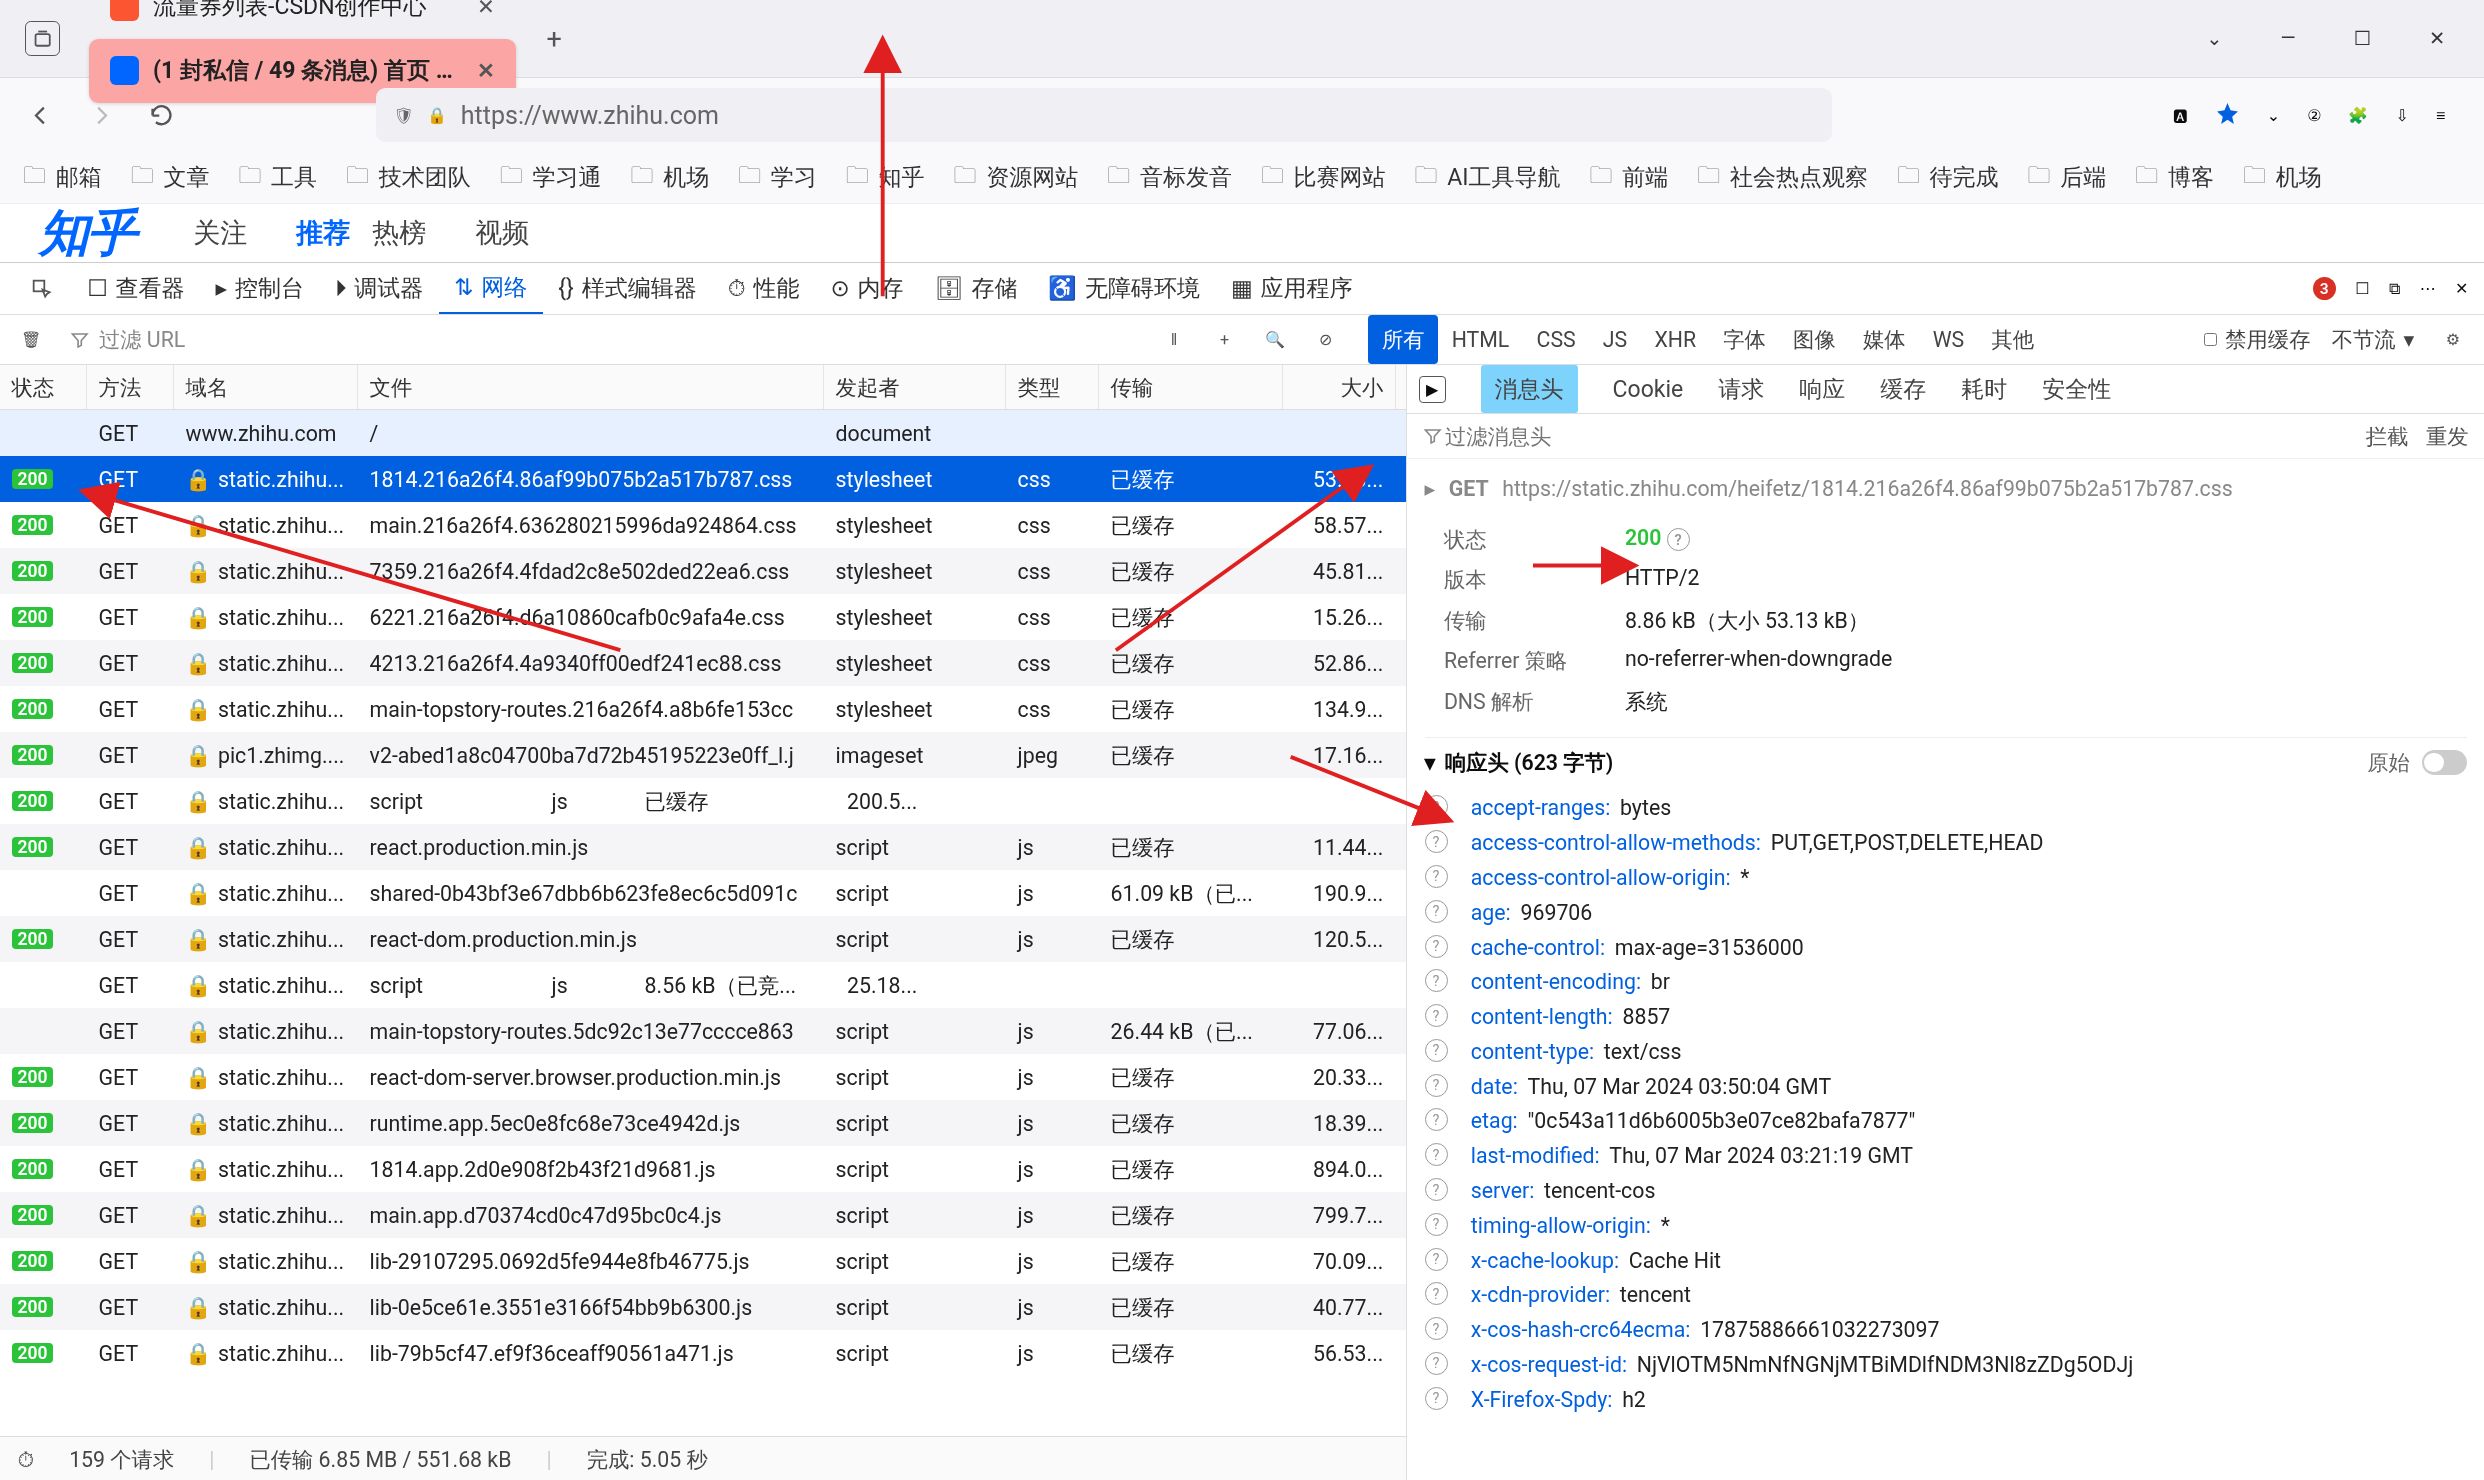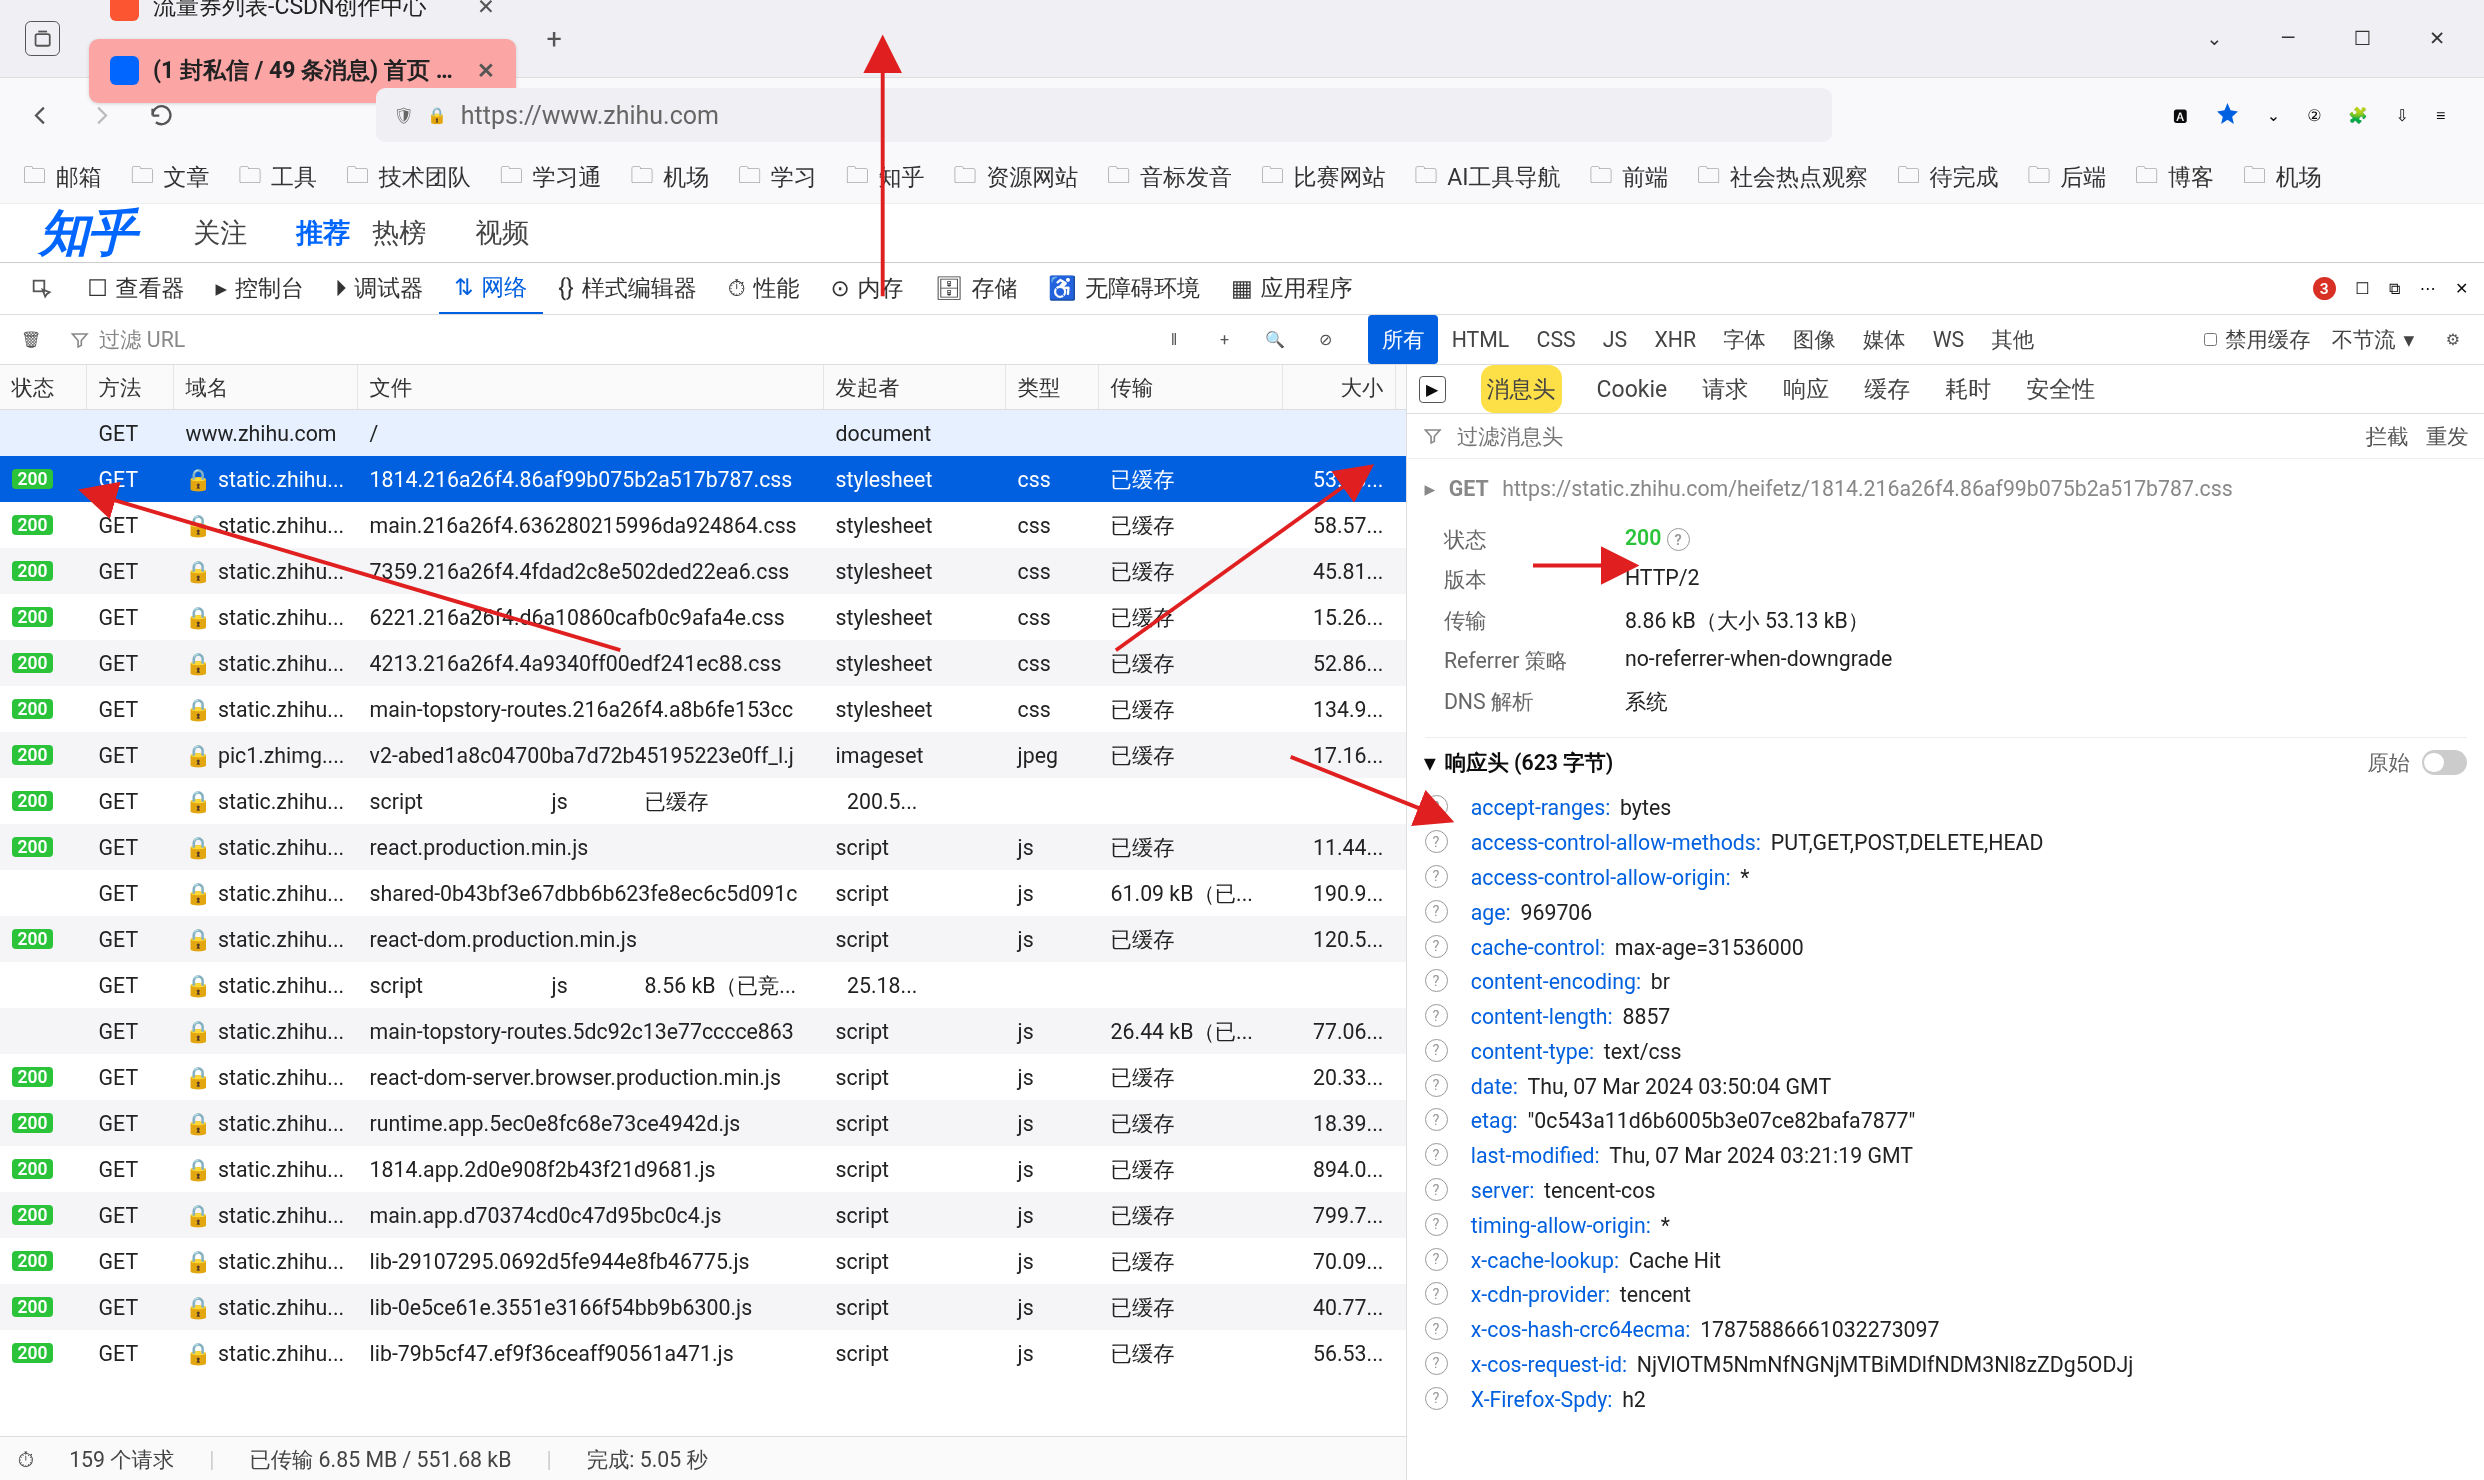--- a/index.html
+++ b/index.html
@@ -60,23 +60,23 @@
 .row.sel{background:#0060df;color:#fff;}
 .row.soft{background:#e6f0ff;}
 .st-pill{background:#2ac33a;color:#fff;padding:0 5.8px;border-radius:3.9px;font-size:17.5px;font-weight:600;}
 .lock{color:#888;margin-right:5.8px;}
 .row.sel .lock{color:#fff;}
 .statusbar{height:45px;display:flex;align-items:center;border-top:1px solid #ddd;padding:0 17.5px;gap:35px;font-size:21.3px;color:#444;background:#fafafa;}
 .statusbar .sep{color:#ccc;}
 .detail-panel{flex:1;display:flex;flex-direction:column;min-width:0;}
 .detail-tabs{height:49px;display:flex;align-items:center;border-bottom:1px solid #ddd;padding:0 11.6px;gap:35px;}
 .dtab{font-size:23px;color:#444;height:100%;display:flex;align-items:center;}
-.dtab.active{background:#fde047;border-radius:13px;padding:0 6px;}
+.dtab.active{background:#7dd3fc;border-radius:3px;padding:0 14px;}
 .play-btn{border:1.5px solid #555;width:27px;height:27px;border-radius:3.9px;display:flex;align-items:center;justify-content:center;}
-.detail-filter{height:45px;display:flex;align-items:center;border-bottom:1px solid #eee;padding:0 15.5px;gap:15px;}
+.detail-filter{height:45px;display:flex;align-items:center;border-bottom:1px solid #eee;padding:0 15.5px;gap:3px;}
 .detail-filter input{border:none;outline:none;font-size:21.3px;flex:1;color:#888}
 .detail-filter .right-btns{margin-left:auto;display:flex;gap:17.5px;font-size:21.3px;color:#555;}
 .detail-body{flex:1;overflow:auto;padding:11.6px 17.5px;}
 .req-line{display:flex;align-items:center;gap:13.6px;color:#888;font-size:21.3px;padding:5.8px 0;}
 .req-line .tri{color:#888;}
 .req-line .method{font-weight:700;}
 .summary-table{margin:11.6px 0 15.5px 0;}
 .summary-table div{display:flex;gap:35px;padding:5.8px 19.4px;font-size:21.3px;}
 .summary-table .k{color:#666;width:146px;}
 .summary-table .v{color:#222;}

